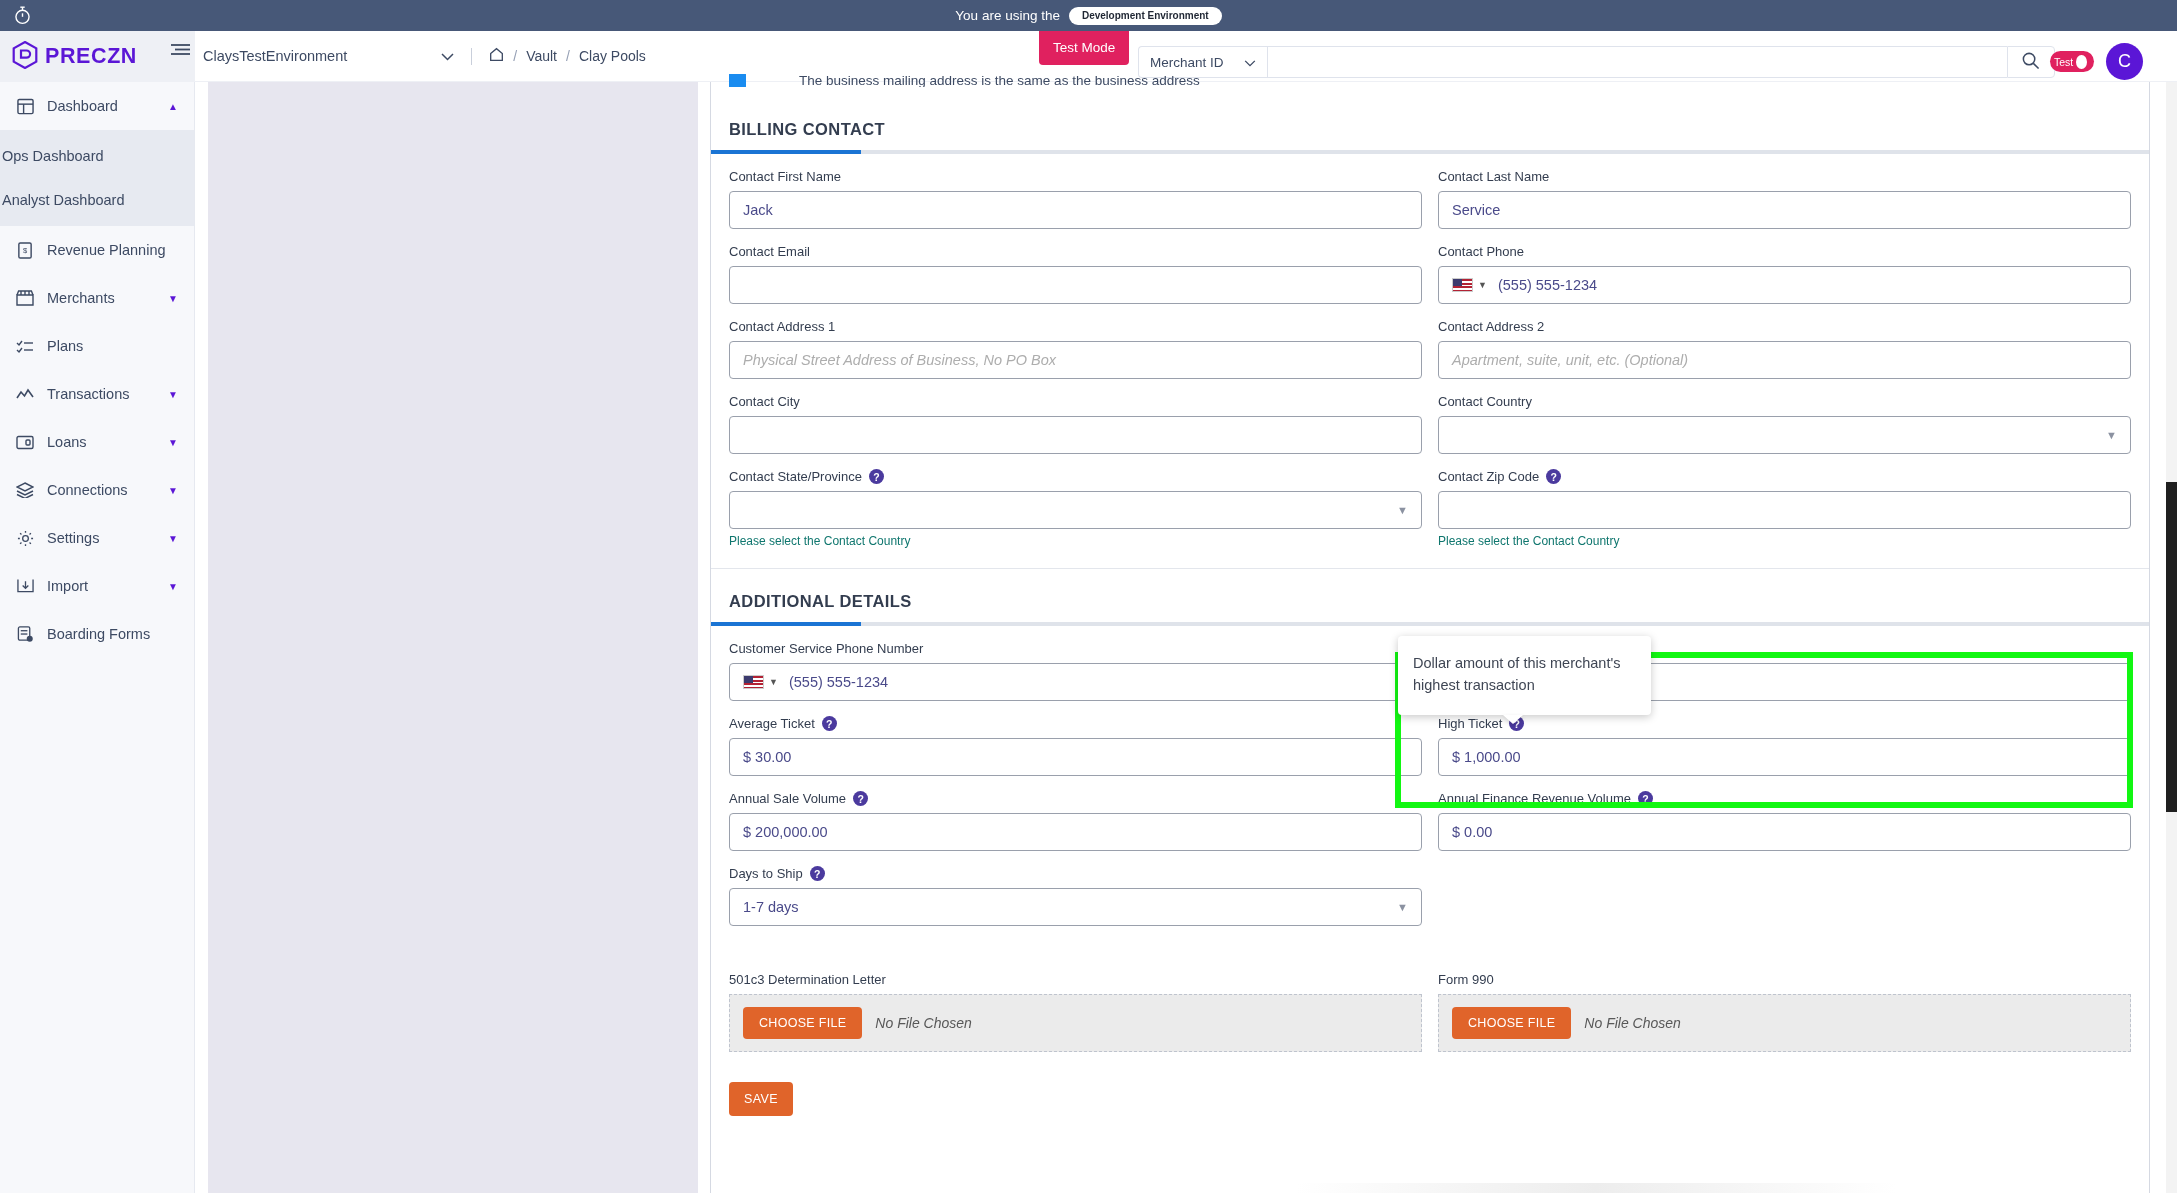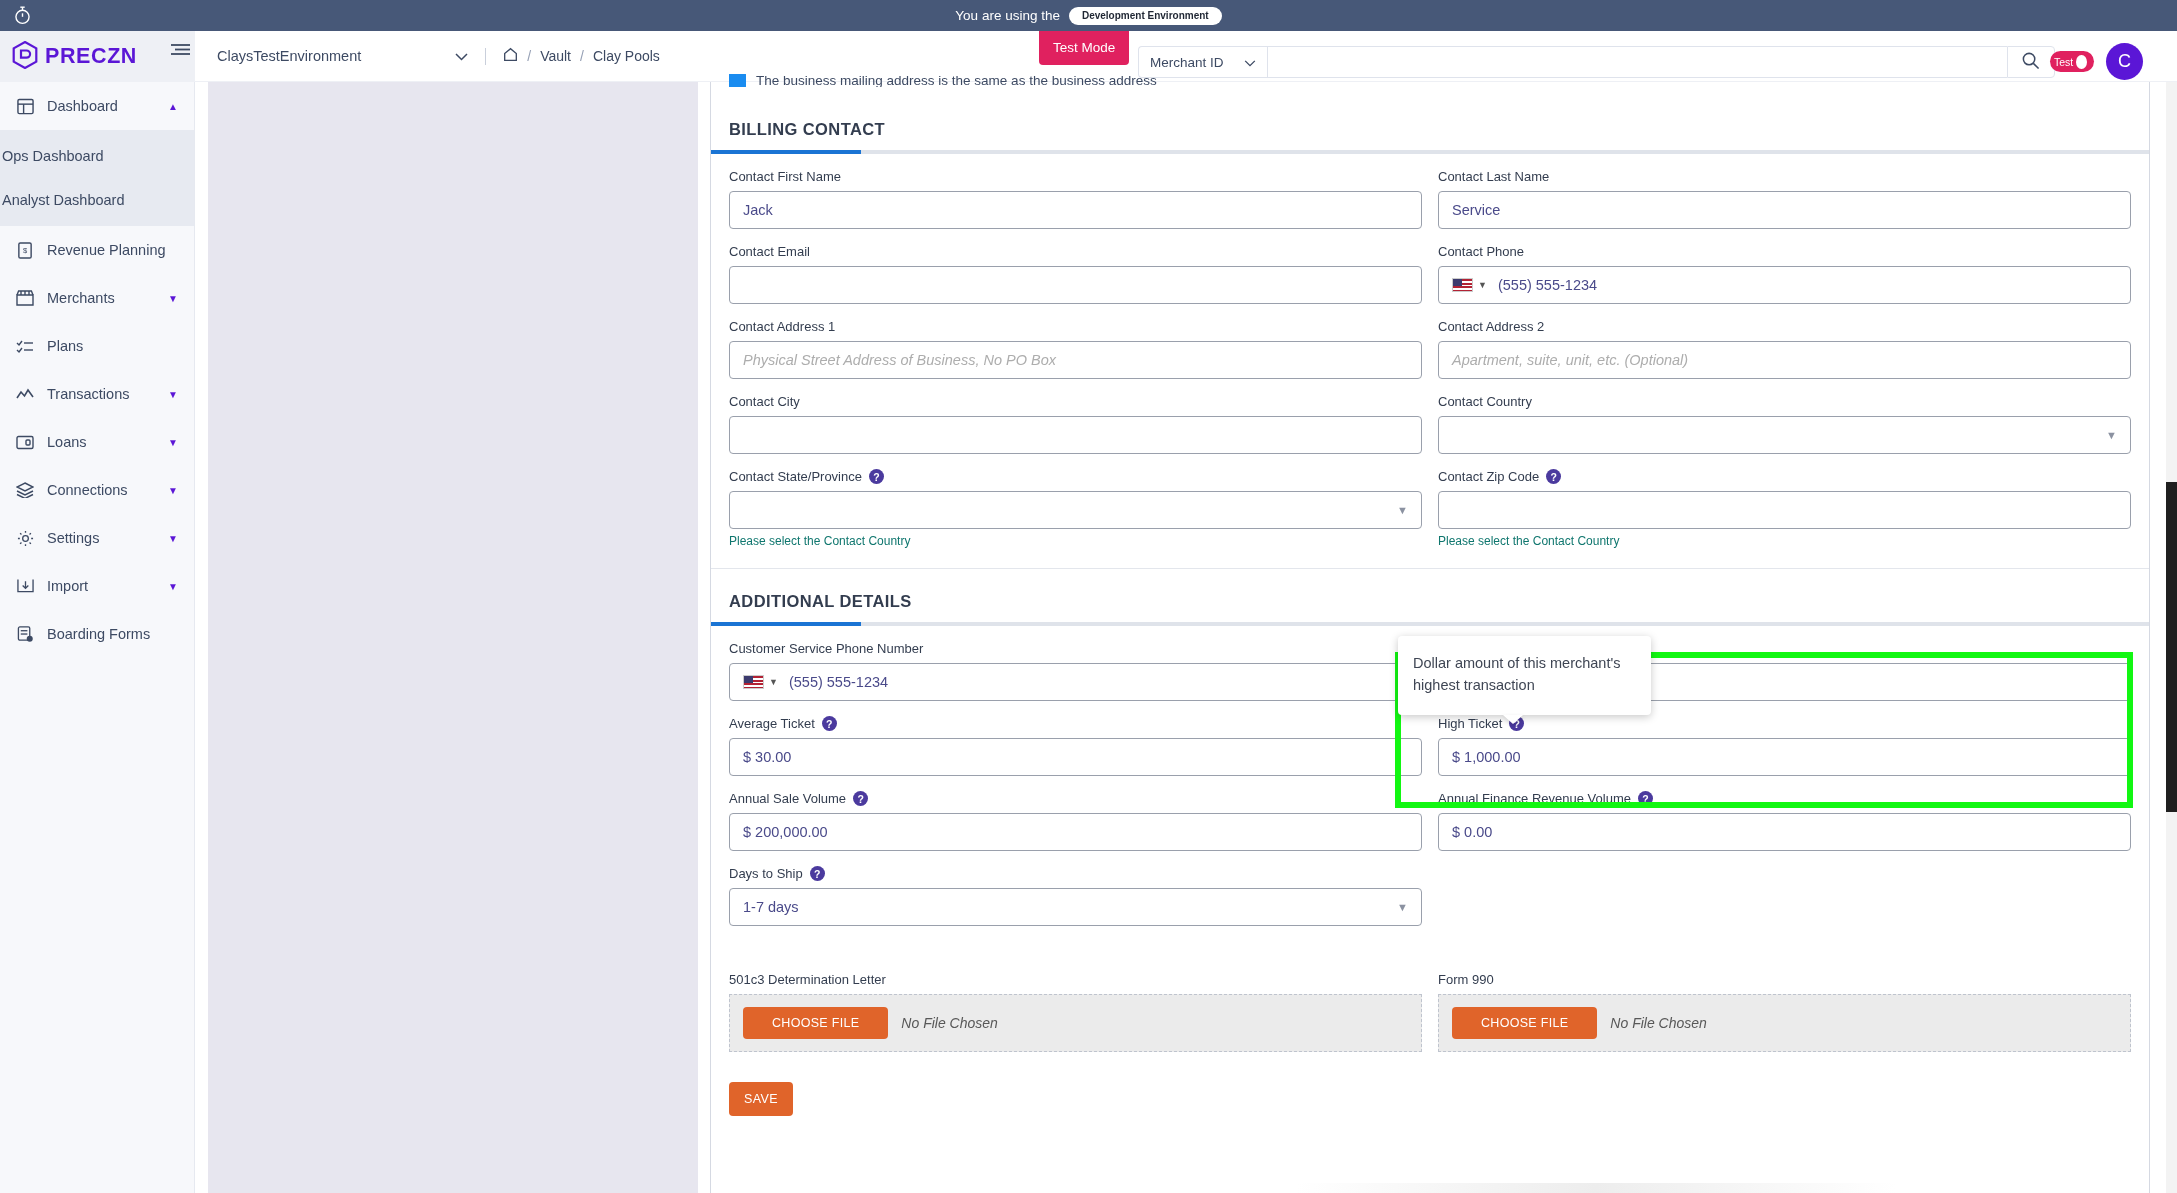--- a/index.html
+++ b/index.html
@@ -33,21 +33,21 @@
   .logo-text { color: #5b16d6; font-weight: bold; font-size: 21.5px; letter-spacing: .6px; }
   .hamburger { position: absolute; left: 170px; top: 42px; cursor: pointer; }
 
   
   .topbar {
     position: absolute; top: 31px; left: 195px; width: 1982px; height: 51px;
     background: #ffffff; border-bottom: 1px solid #eef0f5;
     display: flex; align-items: center;
   }
   .env-select {
-    display: flex; align-items: center; gap: 94px; margin-left: 22px;
+    display: flex; align-items: center; gap: 94px; margin-left: 8px;
     color: #3d4a63; font-size: 14.5px;
   }
   .divider-v { width: 1px; height: 17px; background: #c9cfdb; margin: 0 17px; }
   .crumbs { display: flex; align-items: center; gap: 9px; color: #3d4a63; font-size: 14px; }
   .crumbs .sep { color: #96a0b5; }
 
   .test-mode {
     position: absolute; left: 1039px; top: 31px;
     background: #e0215f; color: #fff; font-size: 13.5px;
     padding: 9px 14px 10px; border-radius: 0 0 4px 4px;
@@ -108,21 +108,21 @@
   
   .content { position: absolute; top: 82px; left: 196px; width: 1981px; height: 1111px; background: #ffffff; }
   .left-pad { position: absolute; left: 12px; top: 0; width: 490px; height: 1111px; background: #e7e6ef; }
   .card {
     position: absolute; left: 514px; top: 0; width: 1440px; min-height: 1111px;
     background: #fff; border-left: 1px solid #d5d9e2; border-right: 1px solid #d5d9e2;
   }
 
   .cb-clip { position: absolute; left: 18px; top: -8px; display: flex; align-items: center; gap: 10px; overflow: hidden; height: 13px; }
   .cb-box { width: 17px; height: 17px; background: #1a8cf0; border-radius: 3px; }
-  .cb-text { font-size: 13.5px; color: #3d4a63; white-space: nowrap; }
+  .cb-text { font-size: 13.5px; color: #3d4a63; white-space: nowrap; margin-left: 43px; }
 
   .section-title {
     font-size: 16.5px; font-weight: bold; color: #333d4f;
     letter-spacing: .4px; padding-left: 18px;
   }
   .section-rule { height: 4px; background: #dfe3ea; position: relative; margin-top: 11px; }
   .section-rule::before { content:""; position:absolute; left:0; top:0; width: 150px; height: 4px; background: #1a74d4; }
 
   .grid { display: flex; flex-wrap: wrap; }
   .col { width: 50%; padding: 0 8px; }
@@ -153,21 +153,21 @@
   .caret-sm { color: #555; font-size: 9px; margin-right: 11px; }
   .err { color: #0f766e; font-size: 12px; margin-top: 5px; }
 
   
   .drop {
     border: 1px dashed #bfc4ce; background: #ebebeb; height: 58px;
     display: flex; align-items: center; padding-left: 13px; gap: 13px;
   }
   .choose {
     background: #e0642a; color: #fff; font-size: 12.5px; letter-spacing: .3px;
-    padding: 9px 29px; border-radius: 4px; border: none; cursor: pointer;
+    padding: 9px 16px; border-radius: 4px; border: none; cursor: pointer;
     font-family: "Liberation Sans", sans-serif;
   }
   .nofile { font-size: 14px; color: #585858; font-style: italic; }
   .save-btn {
     background: #e0642a; color: #fff; font-size: 12.5px; letter-spacing: .4px;
     padding: 10px 15px; border-radius: 4px; border: none; cursor: pointer;
     margin: 30px 0 0 18px; font-family: "Liberation Sans", sans-serif;
   }
 
   

